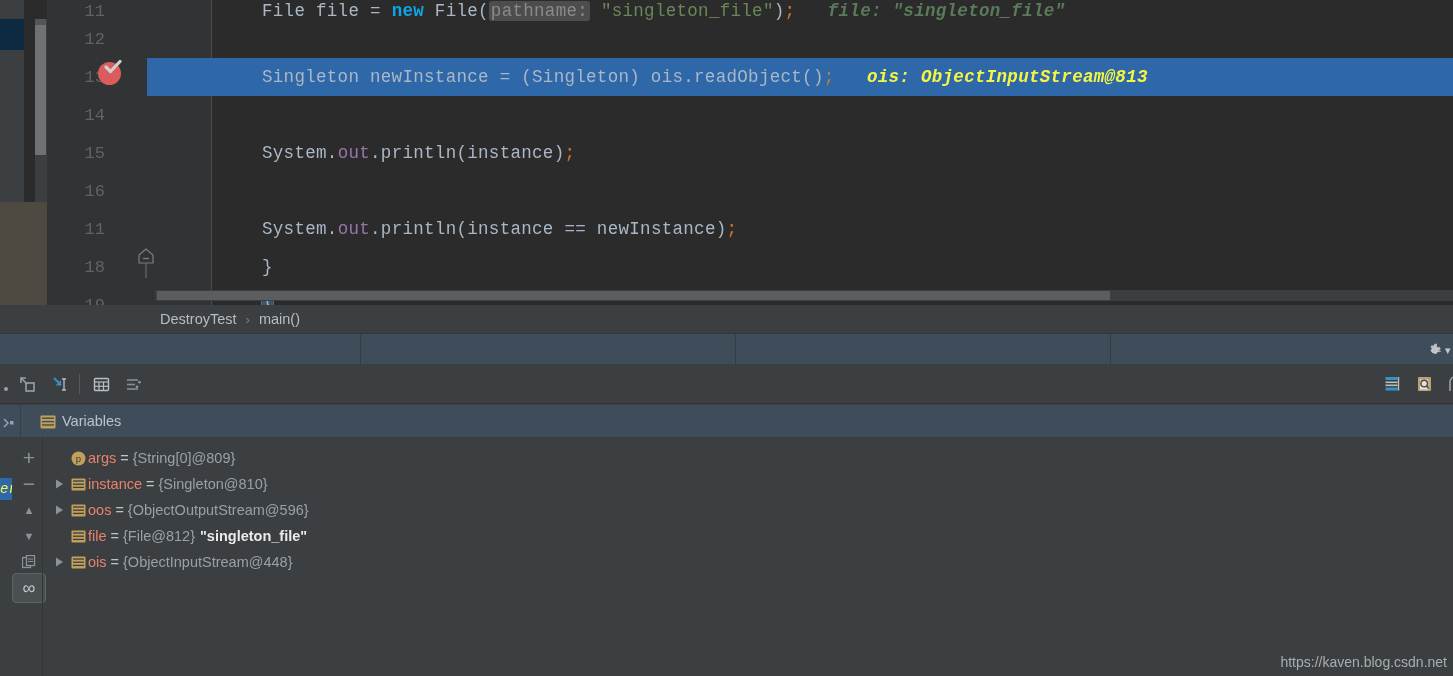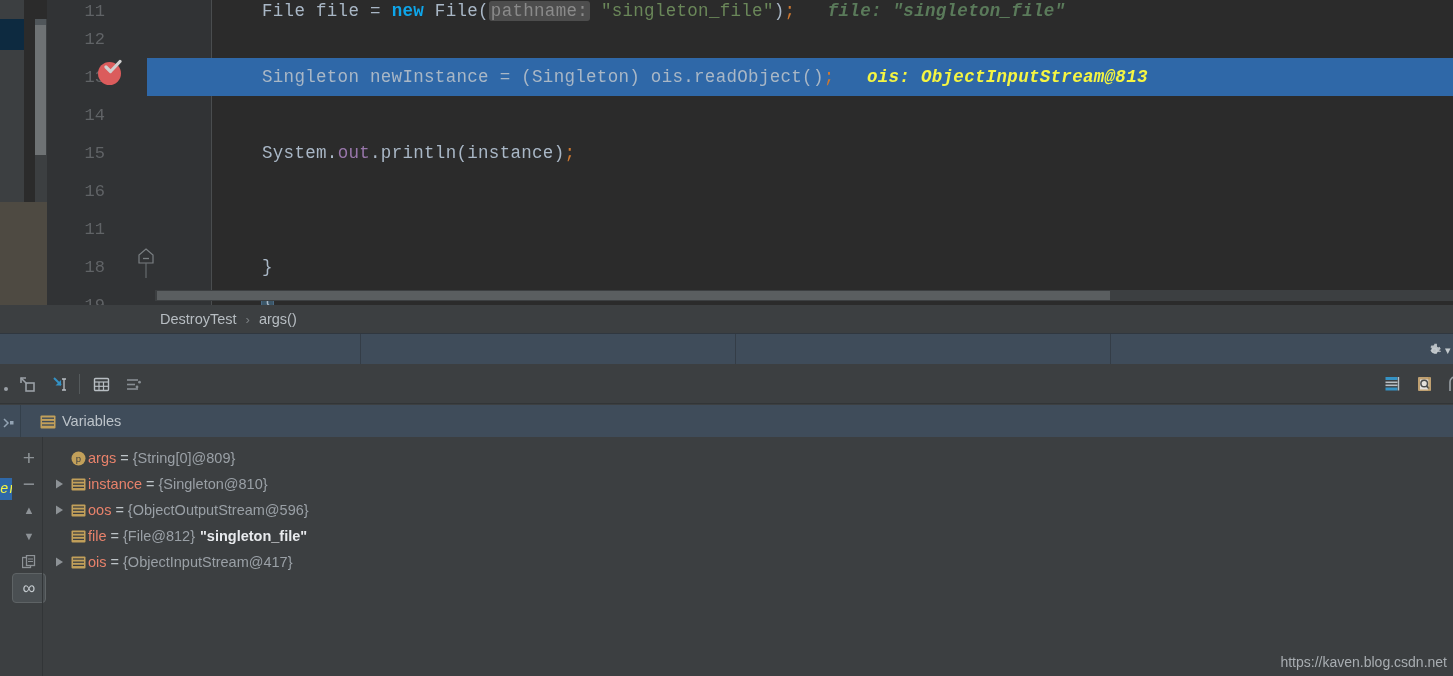--- a/index.html
+++ b/index.html
@@ -255,20 +255,23 @@
         <div class="ln" style="top: 106px;">14</div>
         <div class="code-row" style="top: 96px;">
           <div class="code-txt"></div>
         </div>
         <div class="ln" style="top: 144px;">15</div>
         <div class="code-row" style="top: 134px;">
           <div class="code-txt"><span>System.</span><span class="stat">out</span><span>.println(instance)</span><span class="semi">;</span></div>
         </div>
         <div class="ln" style="top: 182px;">16</div>
         <div class="ln" style="top: 220px;">11</div>
+        <div class="code-row" style="top: 210px;">
+          <div class="code-txt"><span>System.</span><span class="stat">out</span><span>.println(instance == newInstance)</span><span class="semi">;</span></div>
+        </div>
         <div class="ln" style="top: 258px;">18</div>
         <div class="code-row" style="top: 248px;">
           <div class="code-txt"><span>}</span></div>
         </div>
         <div class="ln" style="top: 296px;">19</div>
         <div class="code-row" style="top: 286px;">
           <div class="code-txt"><span class="brace-hl">}</span></div>
         </div>
       </div>
 
@@ -288,21 +291,21 @@
     </div>
 
     <div class="ed-hscroll-track"></div>
     <div class="ed-hscroll-thumb"></div>
   </div>
 
   <div class="breadcrumb-bar">
     <div class="breadcrumb-inner">
       <span class="bc-item">DestroyTest</span>
       <span class="bc-sep">›</span>
-      <span class="bc-item">args()</span>
+      <span class="bc-item">main()</span>
     </div>
   </div>
 
   <div class="tabbar">
     <div class="tabdiv" style="left:360px"></div>
     <div class="tabdiv" style="left:735px"></div>
     <div class="tabdiv" style="left:1110px"></div>
     <div class="gear-btn">
       <svg width="17" height="17" viewBox="0 0 20 20">
         <path fill="#c3c9cd" d="M10 6.4a3.6 3.6 0 100 7.2 3.6 3.6 0 000-7.2zm0 5.4a1.8 1.8 0 110-3.6 1.8 1.8 0 010 3.6z"></path>
@@ -508,20 +511,20 @@
           <span class="vicon">
             <svg width="15" height="13" viewBox="0 0 15 13">
               <rect x="0.5" y="0.5" width="14" height="12" rx="1" fill="#c2a05a"></rect>
               <line x1="2" y1="3" x2="13" y2="3" stroke="#3c3f41" stroke-width="1.3"></line>
               <line x1="2" y1="6.2" x2="13" y2="6.2" stroke="#3c3f41" stroke-width="1.3"></line>
               <line x1="2" y1="9.4" x2="13" y2="9.4" stroke="#3c3f41" stroke-width="1.3"></line>
             </svg>
           </span>
           <span class="vname">ois</span>
           <span class="veq">=</span>
-          <span class="vval">{ObjectInputStream@417}</span>
+          <span class="vval">{ObjectInputStream@448}</span>
         </div>
       </div>
 
     <div class="watermark">https://kaven.blog.csdn.net</div>
   </div>
 
 </div>
 
 </body></html>

